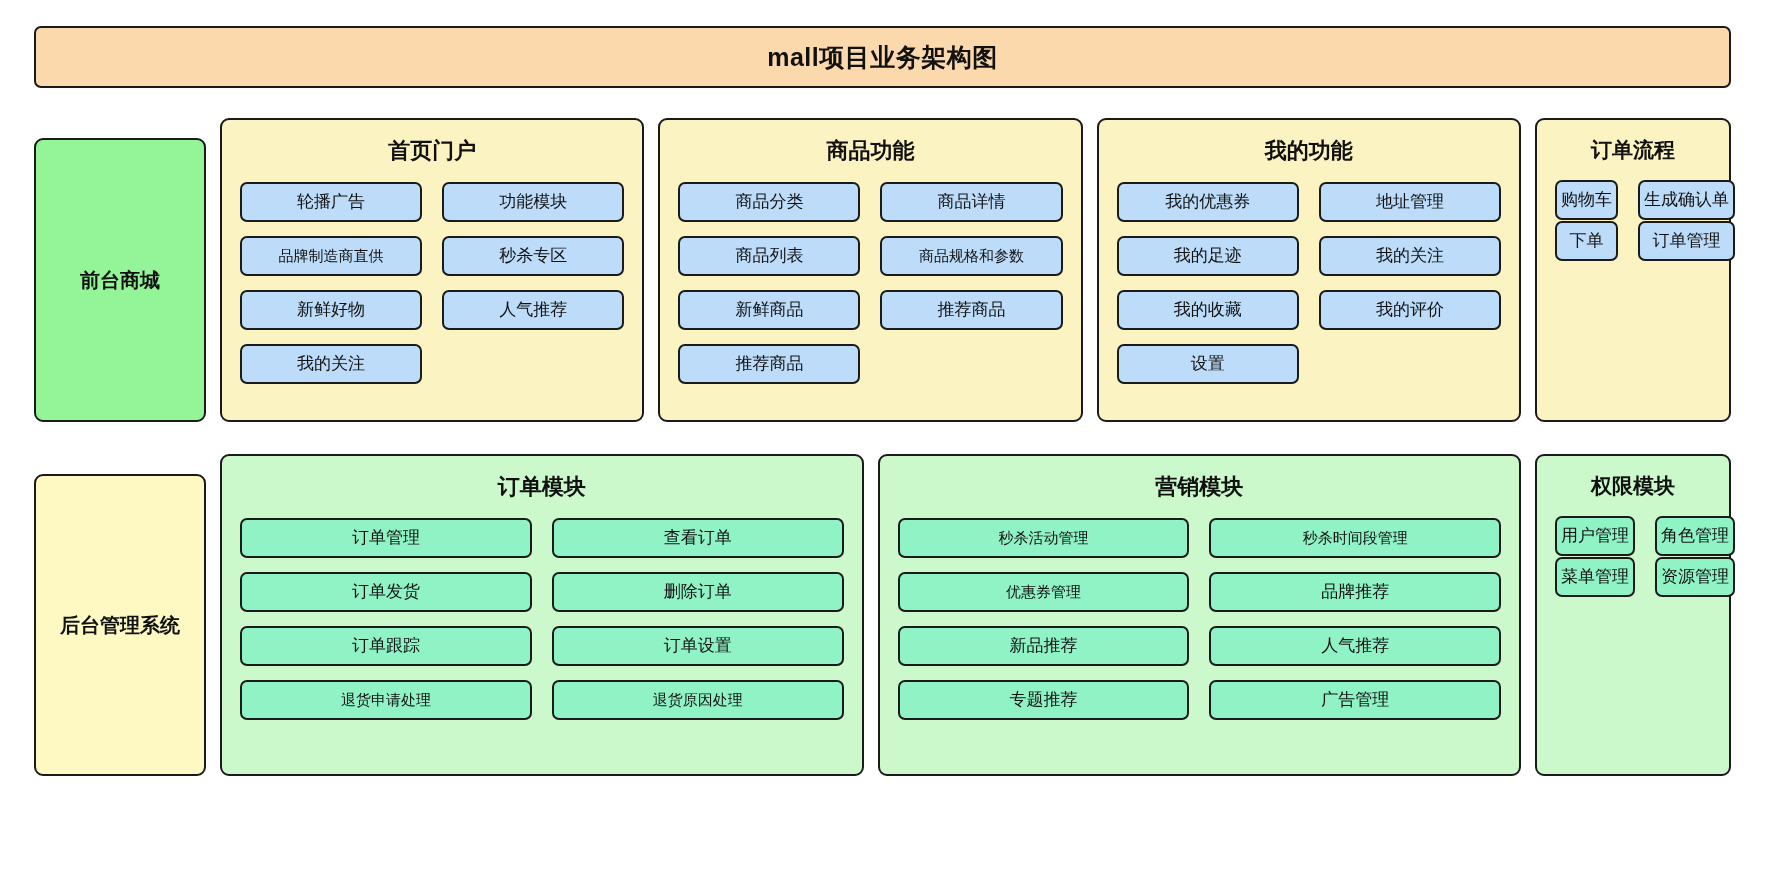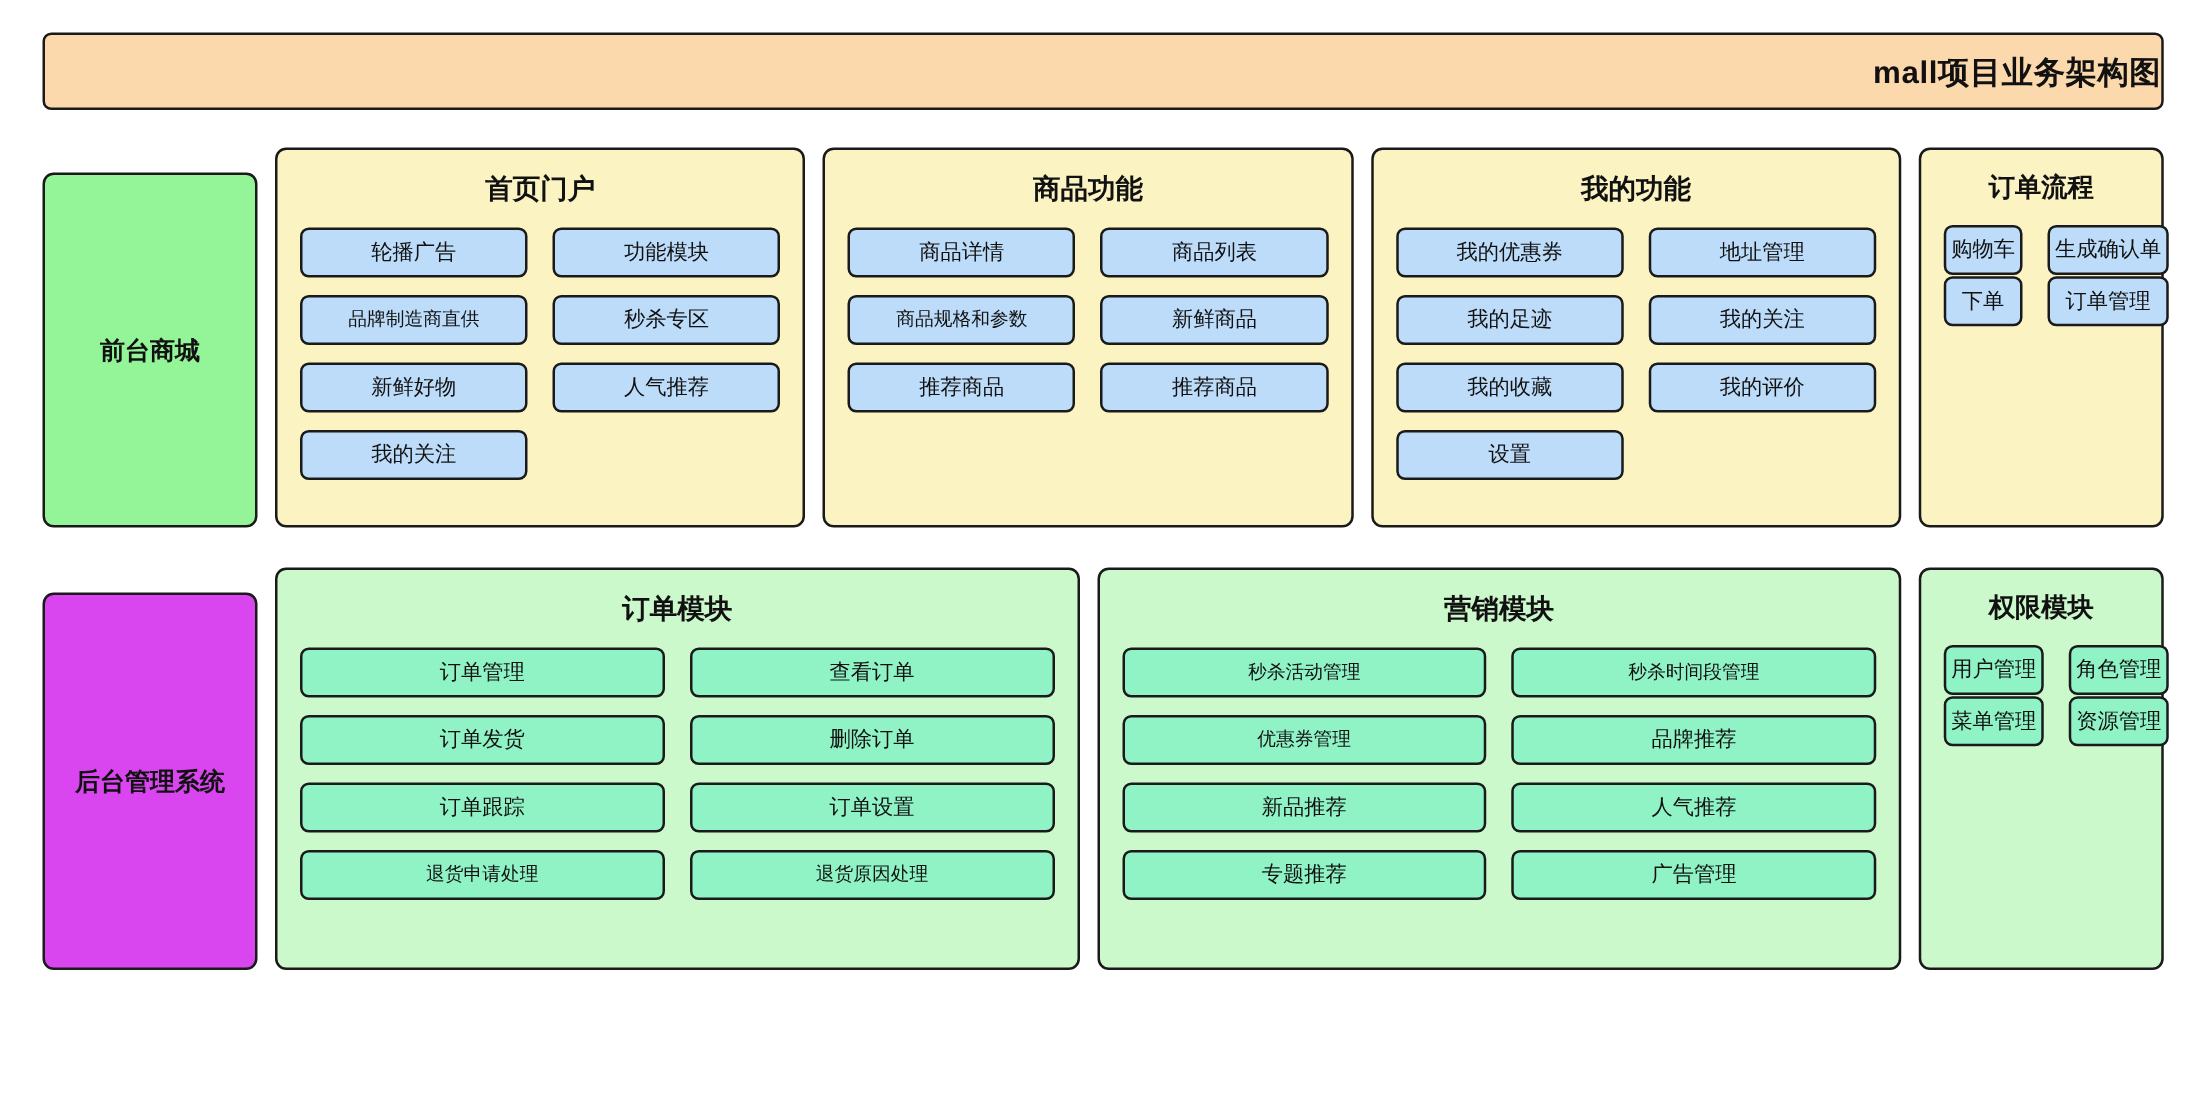--- a/index.html
+++ b/index.html
@@ -10,41 +10,41 @@
     overflow: hidden;
   }
   .canvas { position: relative; width: 1765px; height: 882px; padding: 26px 34px; }
 
   
   .title-bar {
     height: 62px;
     background: #fcd9ac;
     border: 2.5px solid #1a1a1a;
     border-radius: 7px;
-    display: flex; align-items: center; justify-content: flex-end;
+    display: flex; align-items: center; justify-content: center;
     margin-bottom: 30px;
   }
   .title-bar .title-text {
     font-size: 25px; font-weight: bold; color: #111; letter-spacing: .5px;
   }
 
   
   .row { display: flex; align-items: stretch; gap: 14px; }
   .row.row-top { height: 304px; margin-bottom: 32px; }
   .row.row-bottom { height: 322px; }
 
   
   .sidebar {
     width: 172px; flex: 0 0 172px;
     border: 2.5px solid #1a1a1a;
     border-radius: 9px;
     display: flex; align-items: center; justify-content: center; margin-top: 20px;
   }
   .sidebar.front { background: #93f598; }
-  .sidebar.admin { background: #d946ef; }
+  .sidebar.admin { background: #fef9c3; }
   .sidebar .sidebar-label {
     font-size: 20px; font-weight: bold; color: #111;
   }
 
   
   .panel {
     border: 2.5px solid #1a1a1a;
     border-radius: 9px;
     padding: 16px 18px 10px 18px;
     display: flex; flex-direction: column;
@@ -109,20 +109,21 @@
         <div class="chip blue">秒杀专区</div>
         <div class="chip blue">新鲜好物</div>
         <div class="chip blue">人气推荐</div>
         <div class="chip blue">我的关注</div>
       </div>
     </div>
 
     <div class="panel front wide">
       <div class="panel-title">商品功能</div>
       <div class="items">
+        <div class="chip blue">商品分类</div>
         <div class="chip blue">商品详情</div>
         <div class="chip blue">商品列表</div>
         <div class="chip blue small">商品规格和参数</div>
         <div class="chip blue">新鲜商品</div>
         <div class="chip blue">推荐商品</div>
         <div class="chip blue">推荐商品</div>
       </div>
     </div>
 
     <div class="panel front wide">

